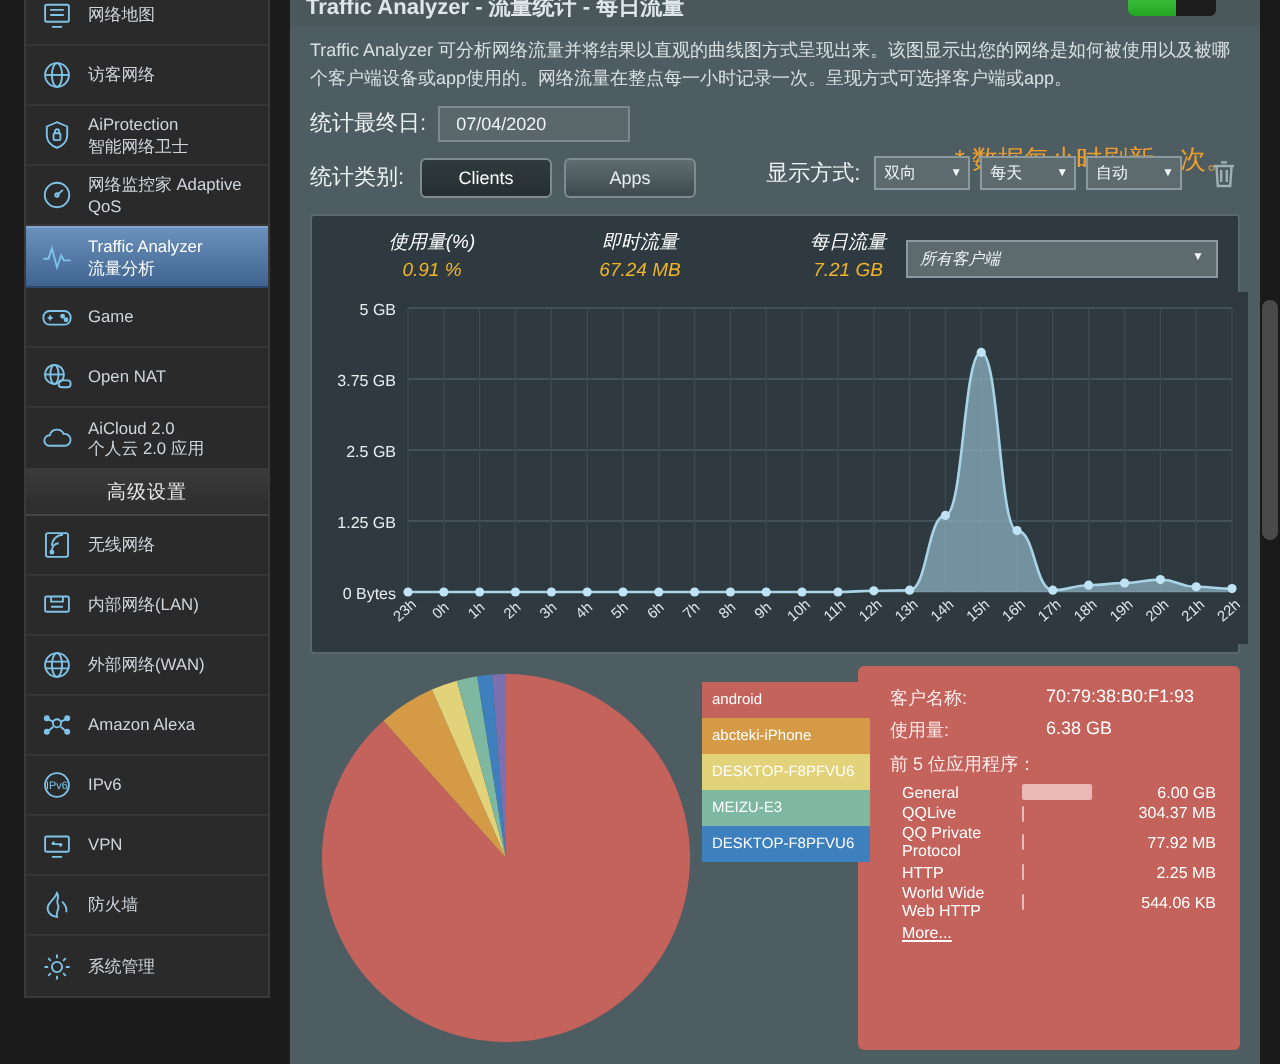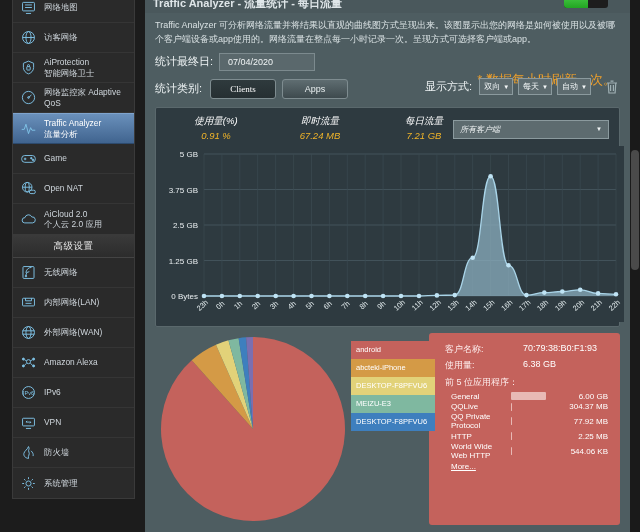--- a/index.html
+++ b/index.html
@@ -143,34 +143,33 @@
     font-size: 9px;
     padding: 4px 0;
     width: 66px;
     text-align: center;
     margin-right: 6px;
     cursor: pointer;
   }
   .btn-tab.active {
     background: linear-gradient(#2f3a3d, #262f32);
     color: #ffffff;
-    font-family: Liberation Serif, serif;
   }
   .ctl-right {
     position: absolute; right: 10px; top: 0;
     display: flex; align-items: center; gap: 5px;
   }
   .ctl-right .lbl2 { font-size: 11px; color: #eef3f4; margin-right: 2px; }
   .mini-sel {
     background: #5d6b6f;
     border: 1px solid #8b9a9e;
     color: #f2f6f7;
     font-size: 8px;
     padding: 2px 3px 2px 4px;
-    display: flex; align-items: center; gap: 3px;
+    display: flex; align-items: center; gap: 17px;
     cursor: pointer;
   }
   .caret { font-size: 6px; line-height: 1; }
   .trash {
     width: 16px; height: 20px; margin-left: 8px;
     color: #9fb0b4; cursor: pointer;
     display: flex; align-items: center; justify-content: center;
   }
 
   

